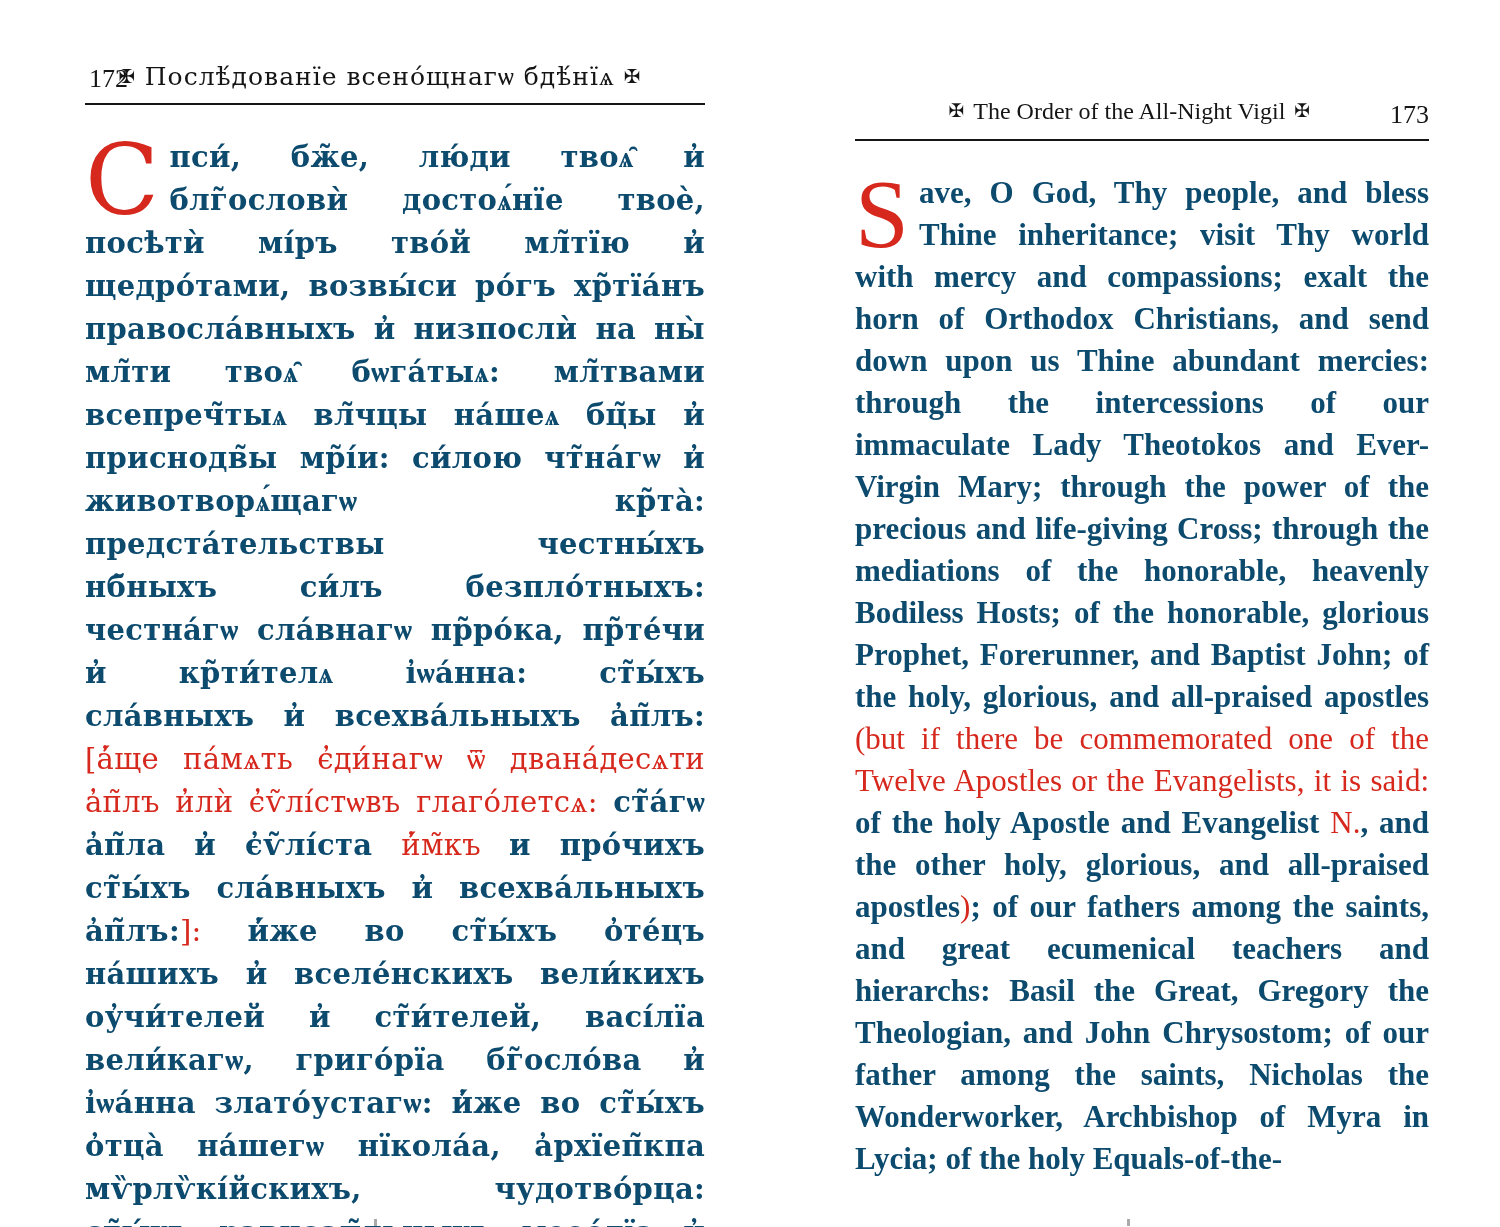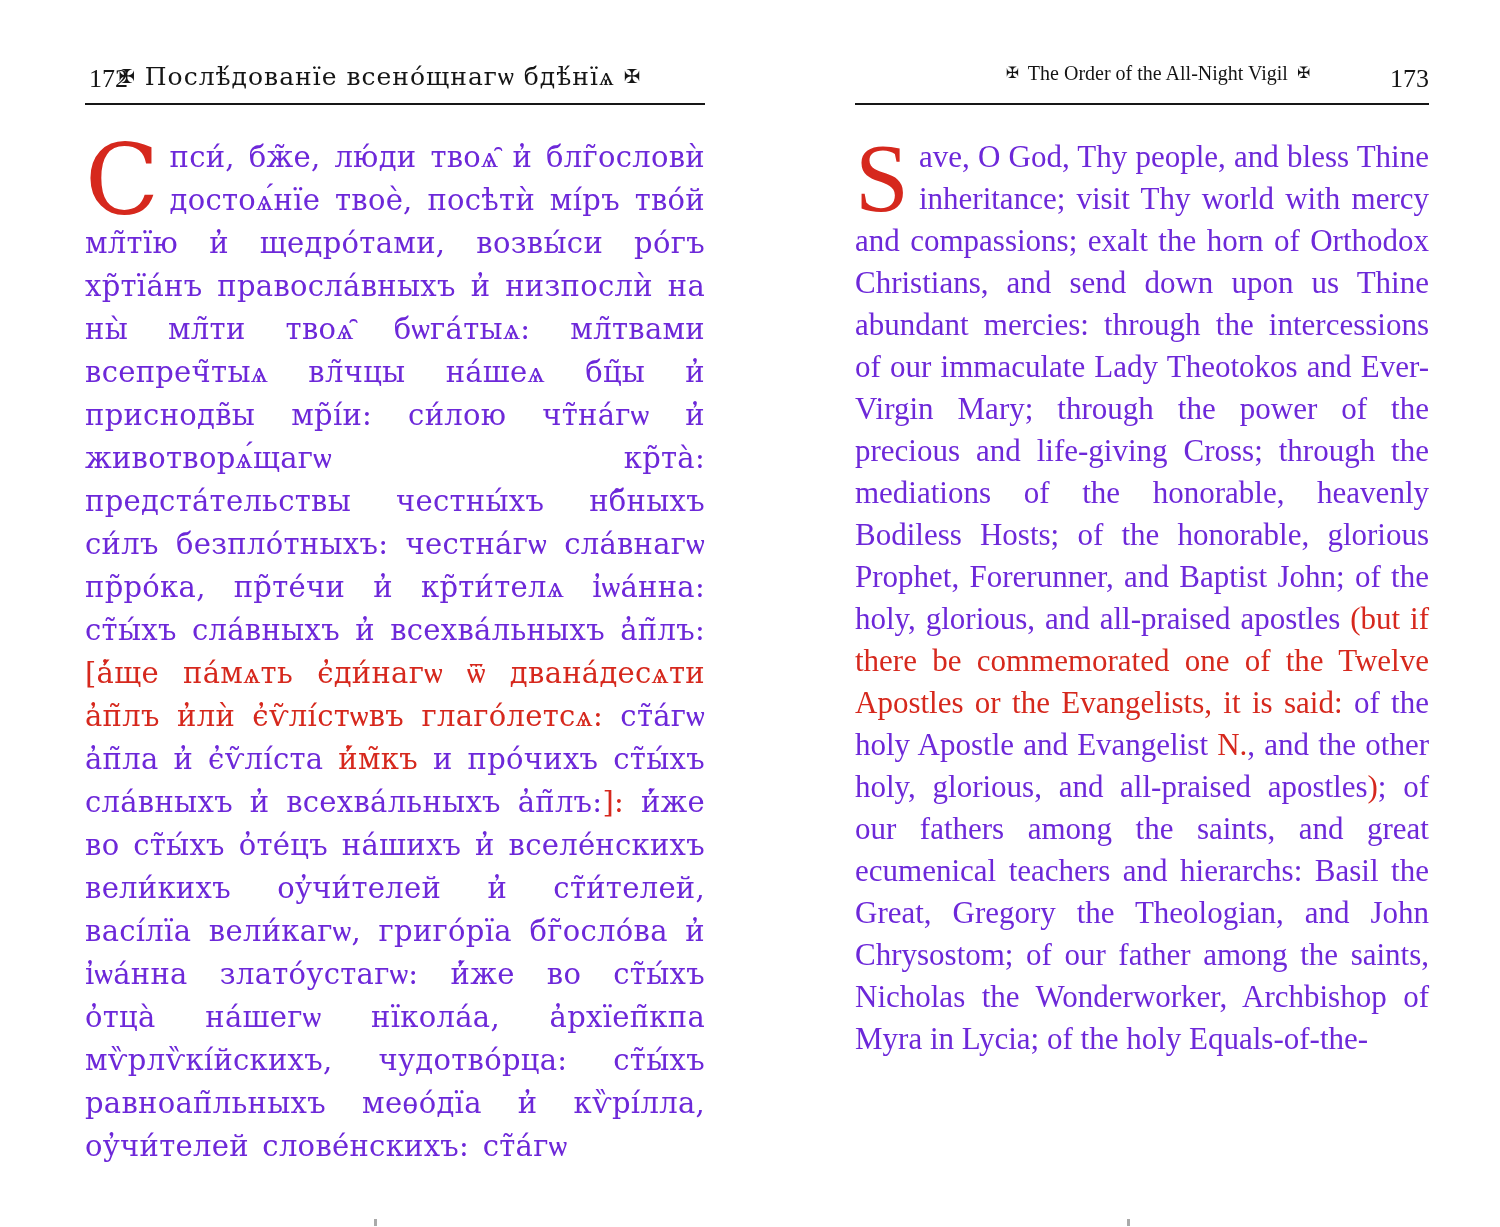--- a/index.html
+++ b/index.html
@@ -12,22 +12,23 @@
   #left-page{left:85px;width:620px;}
   #right-page{left:855px;width:574px;}
 
   .running-head{position:relative;height:36px;white-space:nowrap;}
   .rh-title{display:block;text-align:right;}
   #left-page .rh-title{
     font-family:"DejaVu Serif",serif;font-size:25px;letter-spacing:1px;
     padding-right:55px;
   }
   #right-page .rh-title{
-    font-family:"Liberation Serif",serif;font-size:20px;
+    font-family:"Liberation Serif",serif;font-size:24px;
     padding-right:110px;
+    margin-top:36px;
   }
   .cross{font-family:"DejaVu Sans",sans-serif;font-size:0.78em;padding:0 9px;vertical-align:2px;}
   .pagenum{position:absolute;top:2px;font-family:"Liberation Serif",serif;font-size:26px;}
   #left-page .pagenum{left:4px;}
   #right-page .pagenum{right:0;}
 
   .rule{border-top:2px solid #161616;margin-top:5px;}
 
   .body-text{margin-top:31px;text-align:justify;text-justify:inter-word;}
   .slavonic{
@@ -37,21 +38,21 @@
   .english{
     font-family:"Liberation Serif",serif;
     font-size:31px;line-height:42px;
   }
   .dropcap{
     float:left;color:var(--accent,#d6281d);
     font-size:97px;line-height:78px;padding:6px 10px 0 0;
   }
   #right-page .dropcap{padding-top:4px;}
   .red{color:var(--accent,#d6281d);}
-  .black{color:#6d28d9;}
+  .black{color:#0c4a6e;font-weight:bold;}
 
   .bottom-mark{
     position:absolute;width:3px;height:7px;background:#8d8d8d;opacity:0.75;
   }
   #bottom-mark-1{left:374px;top:1219px;}
   #bottom-mark-2{left:1127px;top:1219px;}
 </style>
 </head>
 <body>
 

